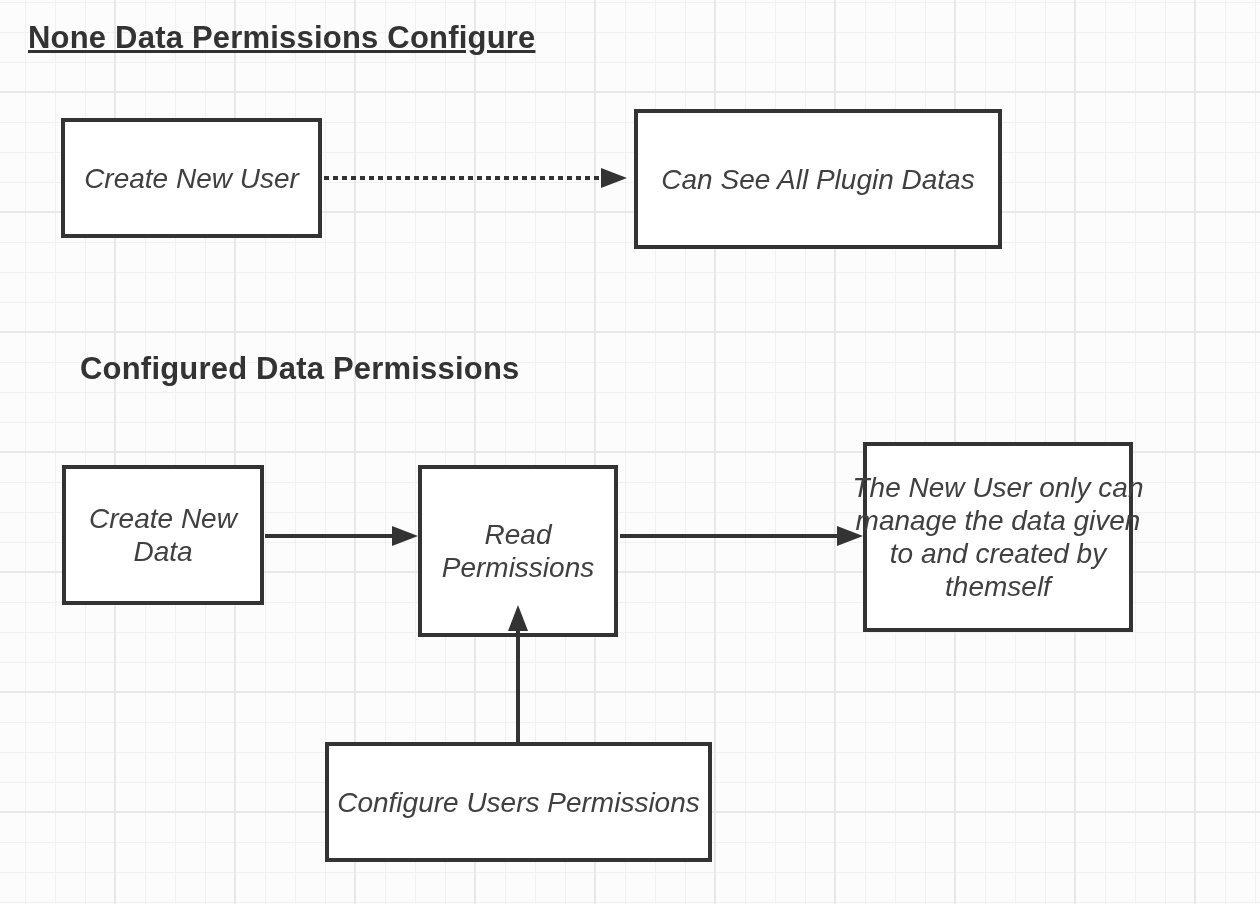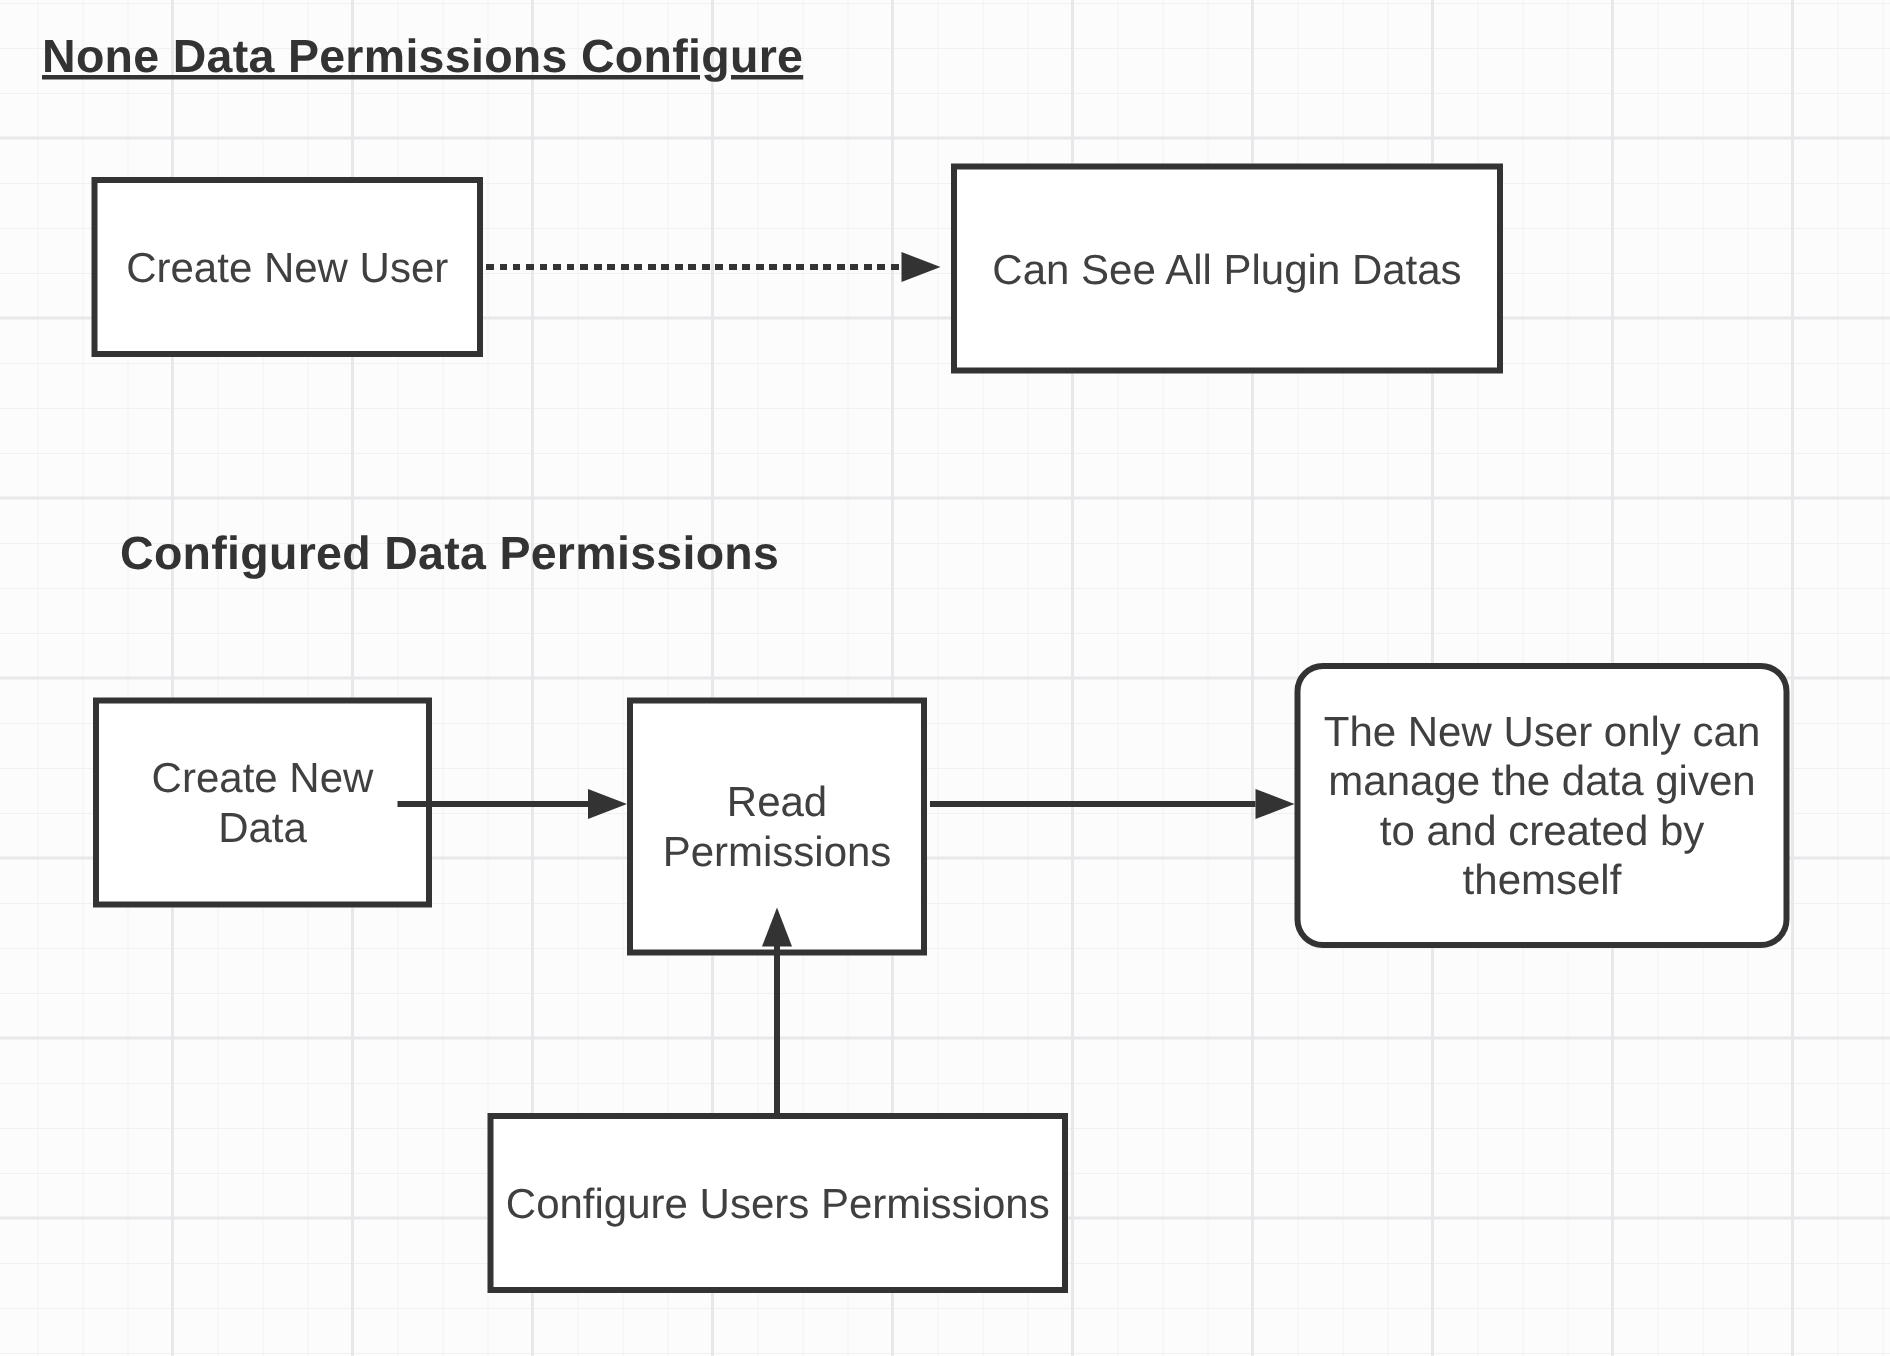--- a/index.html
+++ b/index.html
@@ -36,28 +36,29 @@
     background: #ffffff;
     border: 4px solid #333333;
     color: #404040;
     font-size: 28px;
     line-height: 33px;
     display: flex;
     flex-direction: column;
     align-items: center;
     justify-content: center;
     text-align: center;
+    font-style: italic;
   }
   .node .line { display: block; white-space: nowrap; }
 
   .n1 { left: 61px;  top: 118px; width: 261px; height: 120px; }
   .n2 { left: 634px; top: 109px; width: 368px; height: 140px; }
-  .n3 { left: 62px;  top: 465px; width: 226px; height: 140px; }
+  .n3 { left: 62px;  top: 465px; width: 202px; height: 140px; }
   .n4 { left: 418px; top: 465px; width: 200px; height: 172px; }
-  .n5 { left: 863px; top: 442px; width: 330px; height: 190px; border-radius: 19px; }
+  .n5 { left: 863px; top: 442px; width: 270px; height: 190px; }
   .n6 { left: 325px; top: 742px; width: 387px; height: 120px; }
 
   .edge-line-h { position: absolute; height: 4px; background: #333333; }
   .edge-line-v { position: absolute; width: 4px;  background: #333333; }
   .edge-dotted {
     position: absolute;
     height: 4px;
     background: repeating-linear-gradient(90deg, #333333 0 5px, transparent 5px 9px);
   }
   .arrow-right {

